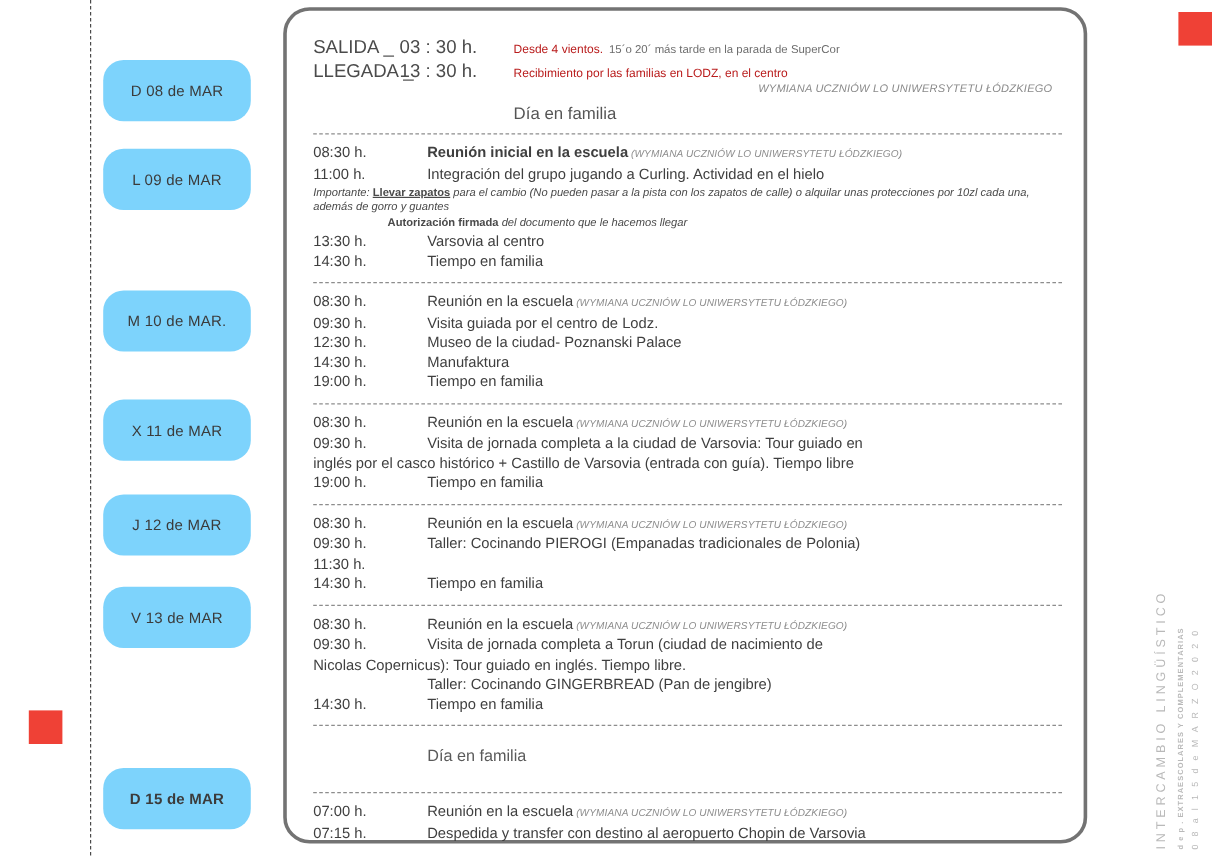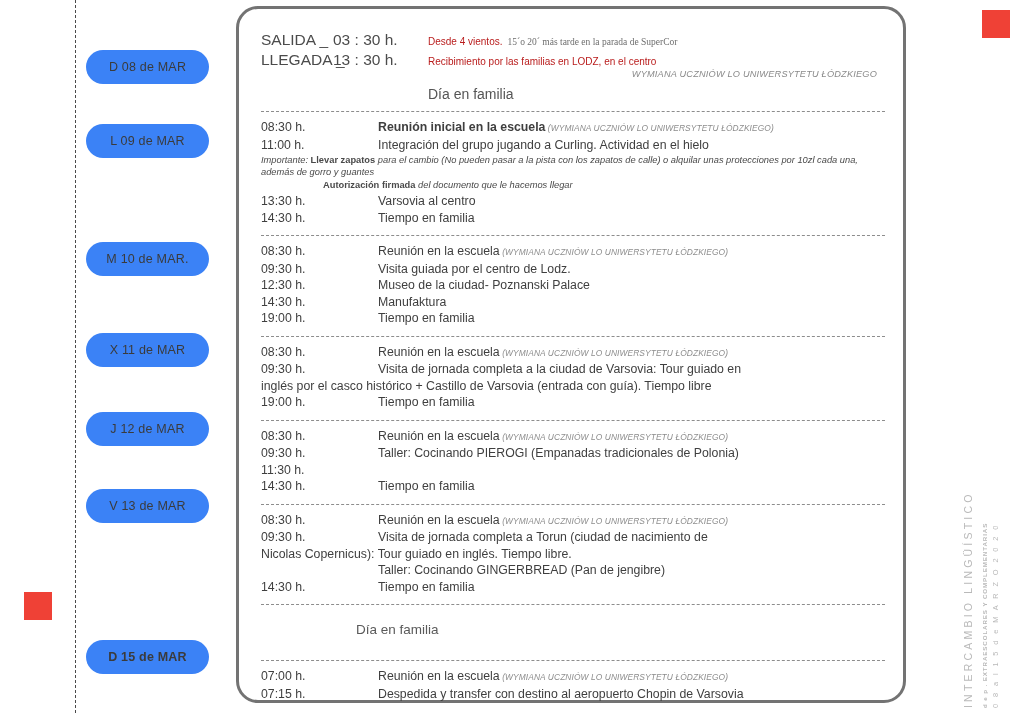--- a/index.html
+++ b/index.html
@@ -39,23 +39,23 @@
     position: absolute;
     left: 86px;
     top: 0;
     width: 135px;
     height: 713px;
   }
   .date-pill {
     position: absolute;
     left: 0;
     width: 123px;
-    height: 34px;
+    height: 51px;
     border-radius: 17px;
-    background: #3b82f6;
+    background: #7dd3fc;
     color: #3b3b3b;
     font-size: 12.5px;
     letter-spacing: .2px;
     display: flex;
     align-items: center;
     justify-content: center;
     box-sizing: border-box;
   }
 
   
@@ -80,21 +80,21 @@
   
   .hdr-row {
     display: flex;
     align-items: baseline;
     white-space: nowrap;
     margin-bottom: 2px;
   }
   .hdr-label { width: 72px; font-size: 15.5px; color: #4b4b4b; }
   .hdr-time  { width: 95px; font-size: 15.5px; color: #4b4b4b; }
   .hdr-main  { font-size: 10px; color: #b91c1c; }
-  .hdr-note  { font-size: 9.5px; color: #6d6d6d; margin-left: 5px; font-family: Liberation Serif, serif; }
+  .hdr-note  { font-size: 9.5px; color: #6d6d6d; margin-left: 5px; }
   .hdr-sub {
     font-size: 9.2px;
     font-style: italic;
     color: #8a8a8a;
     text-align: right;
     letter-spacing: .2px;
     margin: -2px 0 7px 0;
     padding-right: 8px;
   }
   .hdr-family {
@@ -109,21 +109,20 @@
     border-top: 1.4px dashed #8d8d8d;
     margin: 9px 0 7px 0;
   }
   .row {
     display: flex;
     align-items: baseline;
     font-size: 12.3px;
     line-height: 16.5px;
     color: #3f3f3f;
     white-space: nowrap;
-    gap: 22px;
   }
   .row .time { width: 95px; flex: 0 0 95px; }
   .row .act { flex: 1 1 auto; white-space: normal; }
   .pl-tag {
     font-size: 8.4px;
     font-style: italic;
     color: #8d8d8d;
     letter-spacing: .1px;
     text-align: right;
   }
@@ -132,21 +131,21 @@
     line-height: 16.5px;
     color: #3f3f3f;
   }
   .note-block {
     font-size: 9.3px;
     font-style: italic;
     line-height: 12px;
     color: #4a4a4a;
     margin: 1px 0 0 0;
   }
-  .note-block b { font-style: normal; font-weight: bold; }
+  .note-block b { font-style: normal; font-weight: bold; text-decoration: underline; }
   .note-indent {
     margin-left: 62px;
     font-size: 9.3px;
     font-style: italic;
     line-height: 13px;
     color: #4a4a4a;
     margin-top: 1px;
     margin-bottom: 1px;
   }
   .note-indent b { font-style: normal; font-weight: bold; }

